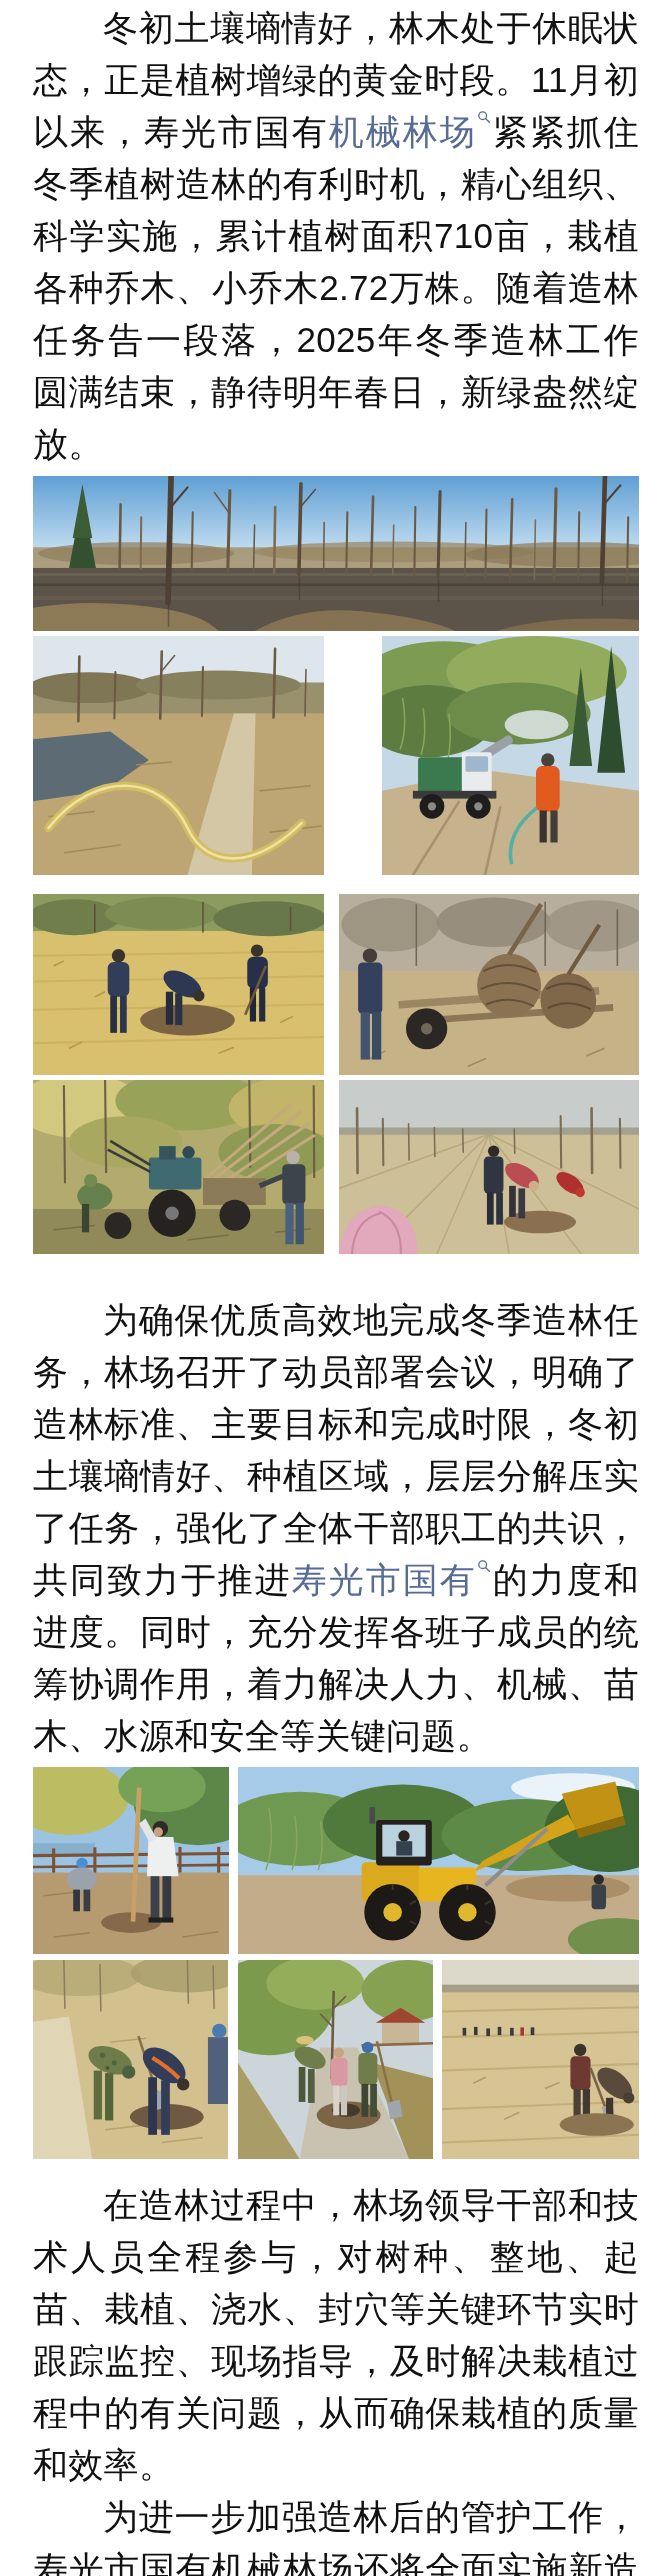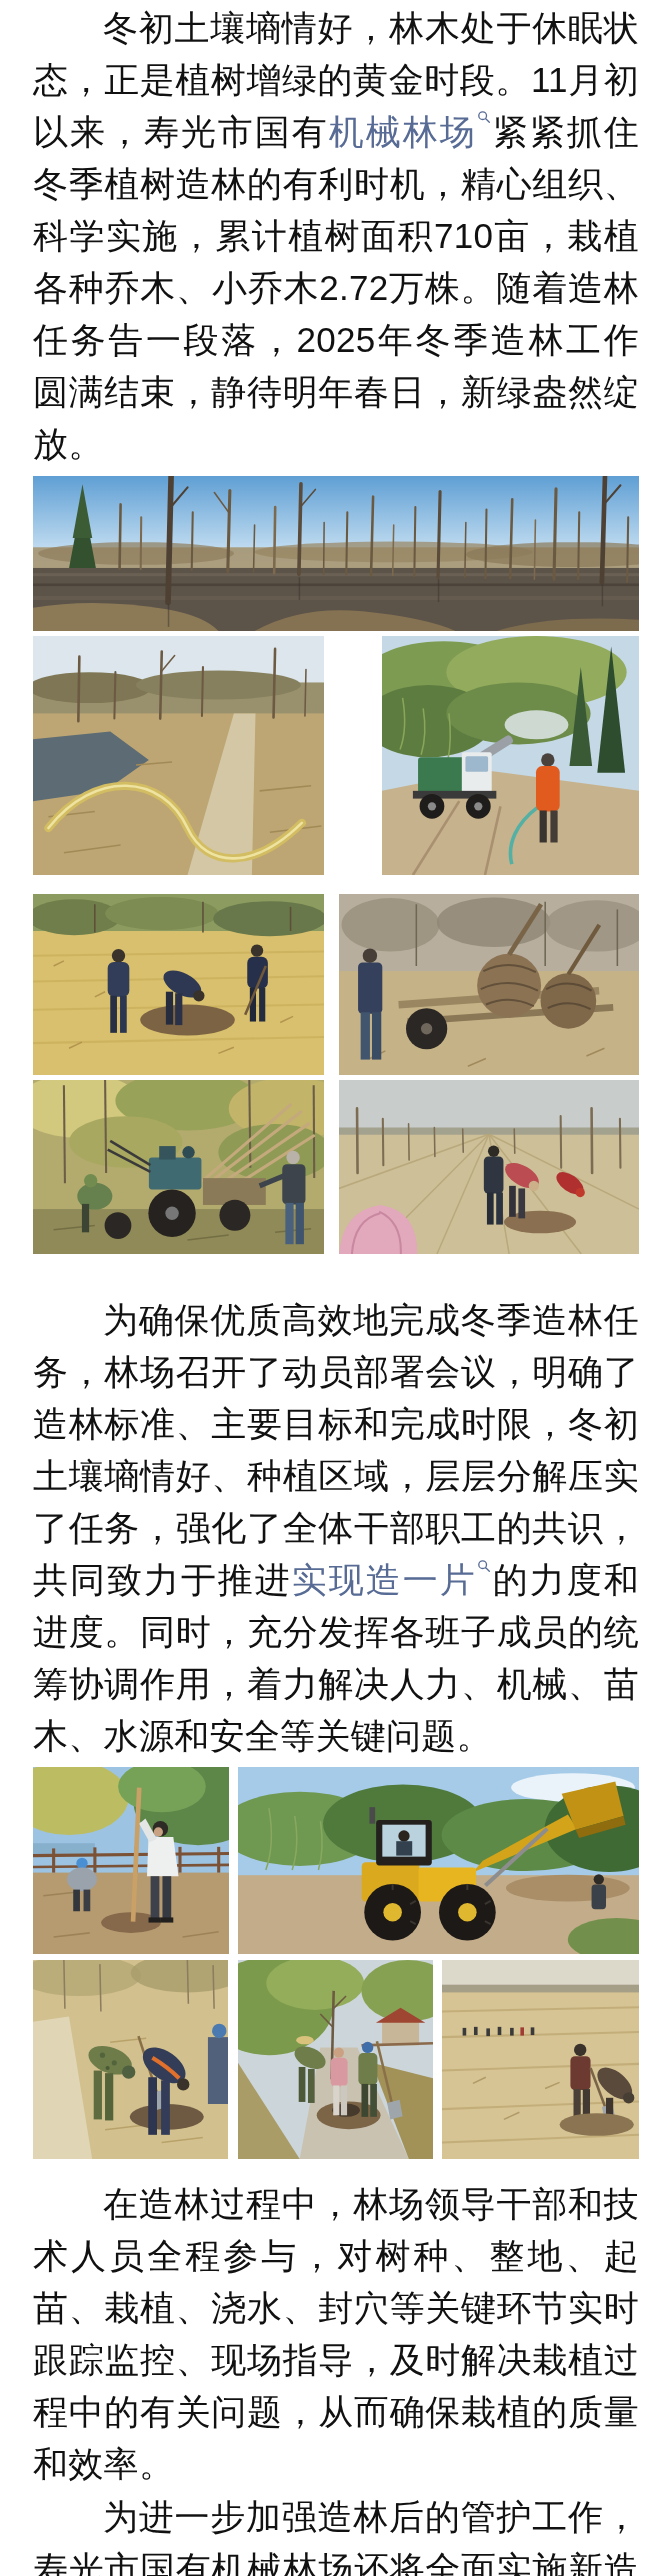--- a/index.html
+++ b/index.html
@@ -3,21 +3,21 @@
 <meta charset="utf-8">
 <style>
   html,body{margin:0;padding:0;background:#ffffff;}
   body{width:659px;min-height:2901px;font-family:"Liberation Sans",sans-serif;color:#111111;}
   .article{padding:2.1px 20px 5.2px 33px;}
   .para{font-size:35px;line-height:52px;text-align:justify;text-indent:2em;margin:0 0 7.2px 0;letter-spacing:0.3px;}
   .para span{word-break:break-all;}
   #p1{margin-bottom:6.2px;}
   #p2{margin-bottom:5.2px;}
   #p3{margin-bottom:5.2px;}
-  #p4{margin-bottom:0;font-family:Liberation Serif, serif;}
+  #p4{margin-bottom:0;}
   #p5{margin-bottom:0;}
   .wx-link{color:#576b95;text-decoration:none;cursor:pointer;}
   .sup-icon{display:inline-block;vertical-align:0.55em;line-height:0;}
   .sup-icon svg{display:block;}
   .photo-block{margin:0 0 18.5px 0;}
   #block1{margin-bottom:18.5px;}
   #block2{margin-bottom:40px;}
   #block3{margin-bottom:20.6px;}
   .photo-row{display:flex;justify-content:space-between;}
   .photo-row + .photo-row,.photo + .photo-row,.photo-row + .photo{margin-top:5.2px;}
@@ -345,21 +345,21 @@
               <ellipse cx="448" cy="200" rx="30" ry="16" fill="#b03030"></ellipse>
             </g>
           <circle cx="468" cy="218" r="9" fill="#c0392b"></circle>
           <path d="M0,337 Q8,252 80,242 Q152,252 152,337 Z" fill="#e2a8bc"></path>
           <path d="M25,337 Q30,270 80,258 M120,337 Q122,275 78,255" fill="none" stroke="#c888a0" stroke-width="4"></path>
         </svg>
       </div>
     </div>
   </figure>
 
-  <p class="para" id="p3"><span>为确保优质高效地完成冬季造林任务，林场召开了动员部署会议，明确了造林标准、主要目标和完成时限，冬初土壤墒情好、种植区域，层层分解压实了任务，强化了全体干部职工的共识，共同致力于推进</span><a class="wx-link"><span>实现造一片</span></a><span class="sup-icon"><svg width="14.4" height="14.4" viewBox="0 0 28 28">
+  <p class="para" id="p3"><span>为确保优质高效地完成冬季造林任务，林场召开了动员部署会议，明确了造林标准、主要目标和完成时限，冬初土壤墒情好、种植区域，层层分解压实了任务，强化了全体干部职工的共识，共同致力于推进</span><a class="wx-link"><span>寿光市国有</span></a><span class="sup-icon"><svg width="14.4" height="14.4" viewBox="0 0 28 28">
           <circle cx="11" cy="11" r="7.5" fill="none" stroke="#576b95" stroke-width="2.6"></circle>
           <line x1="17" y1="17" x2="24" y2="24" stroke="#576b95" stroke-width="2.6" stroke-linecap="round"></line>
         </svg></span><span>的力度和进度。同时，充分发挥各班子成员的统筹协调作用，着力解决人力、机械、苗木、水源和安全等关键问题。</span></p>
 
   <figure class="photo-block" id="block3" style="margin-left:0;margin-right:0;">
     <div class="photo-row b3-r1">
       <div class="photo b3-s" role="img" aria-label="职工扶正树苗并打支撑杆">
         <svg viewBox="0 0 380 363" preserveAspectRatio="none">
           <rect width="380" height="363" fill="#9cc4e2"></rect>
           <ellipse cx="70" cy="60" rx="115" ry="72" fill="#bcbc62"></ellipse>

